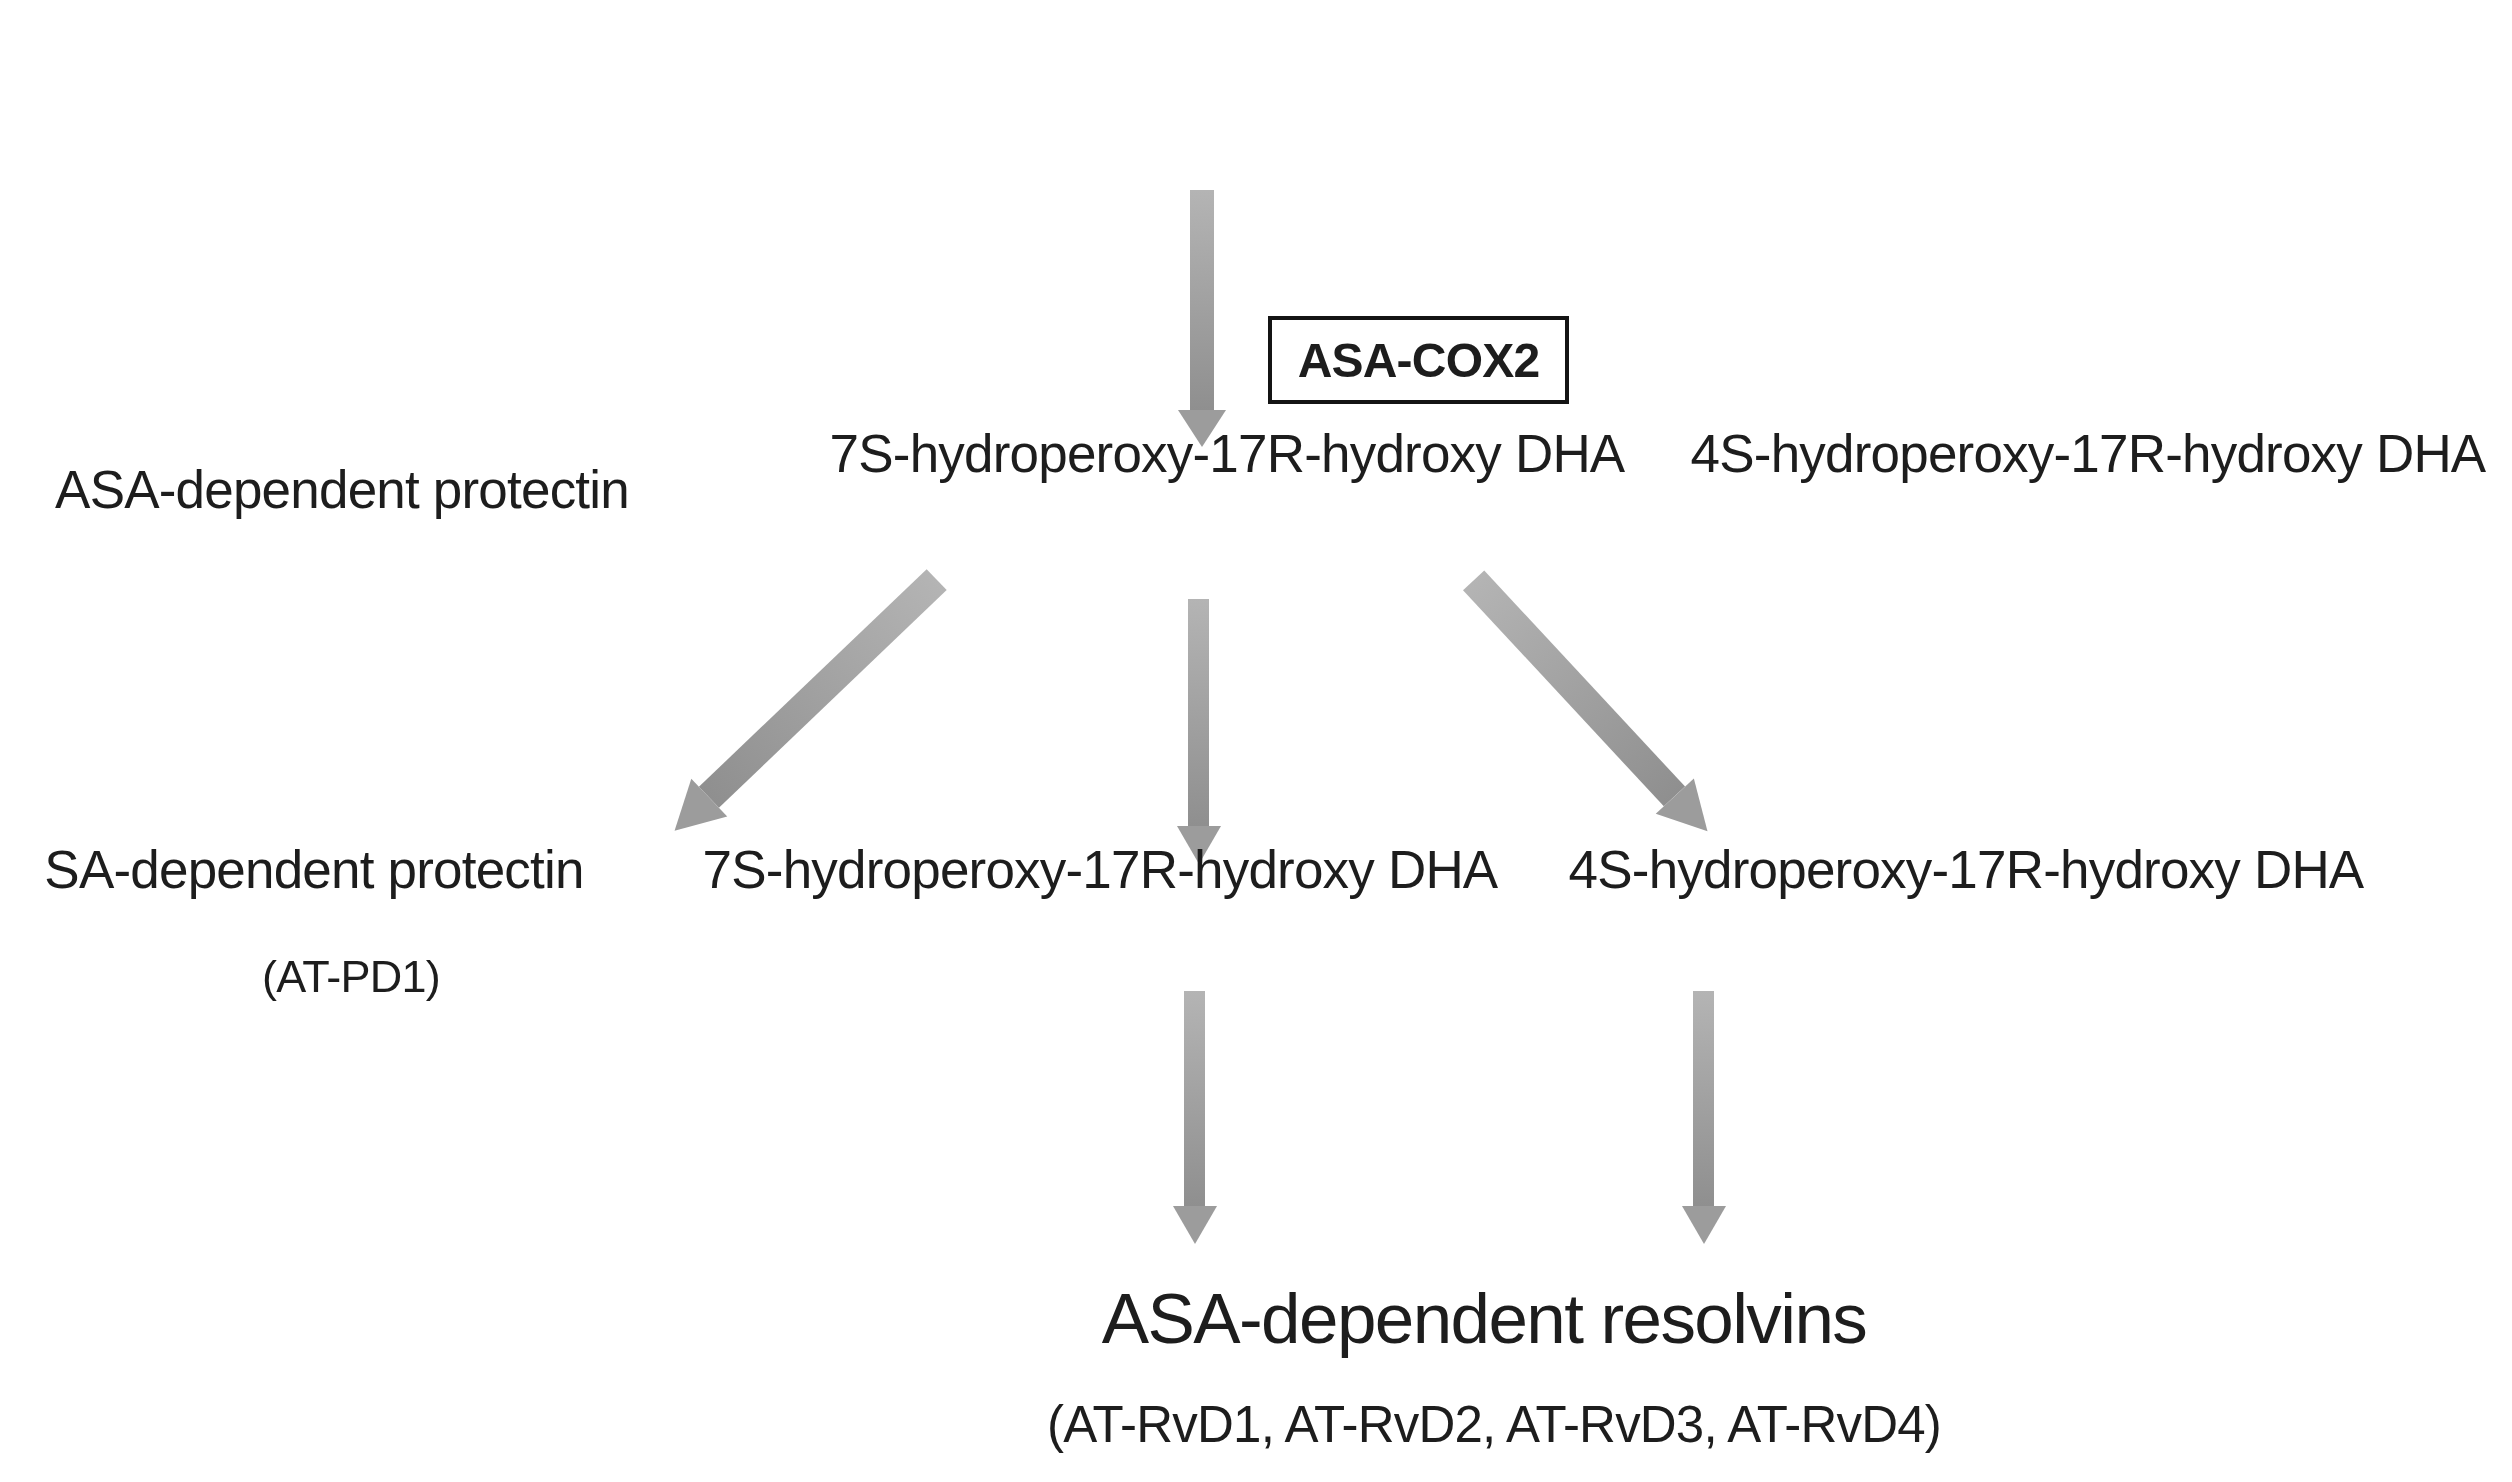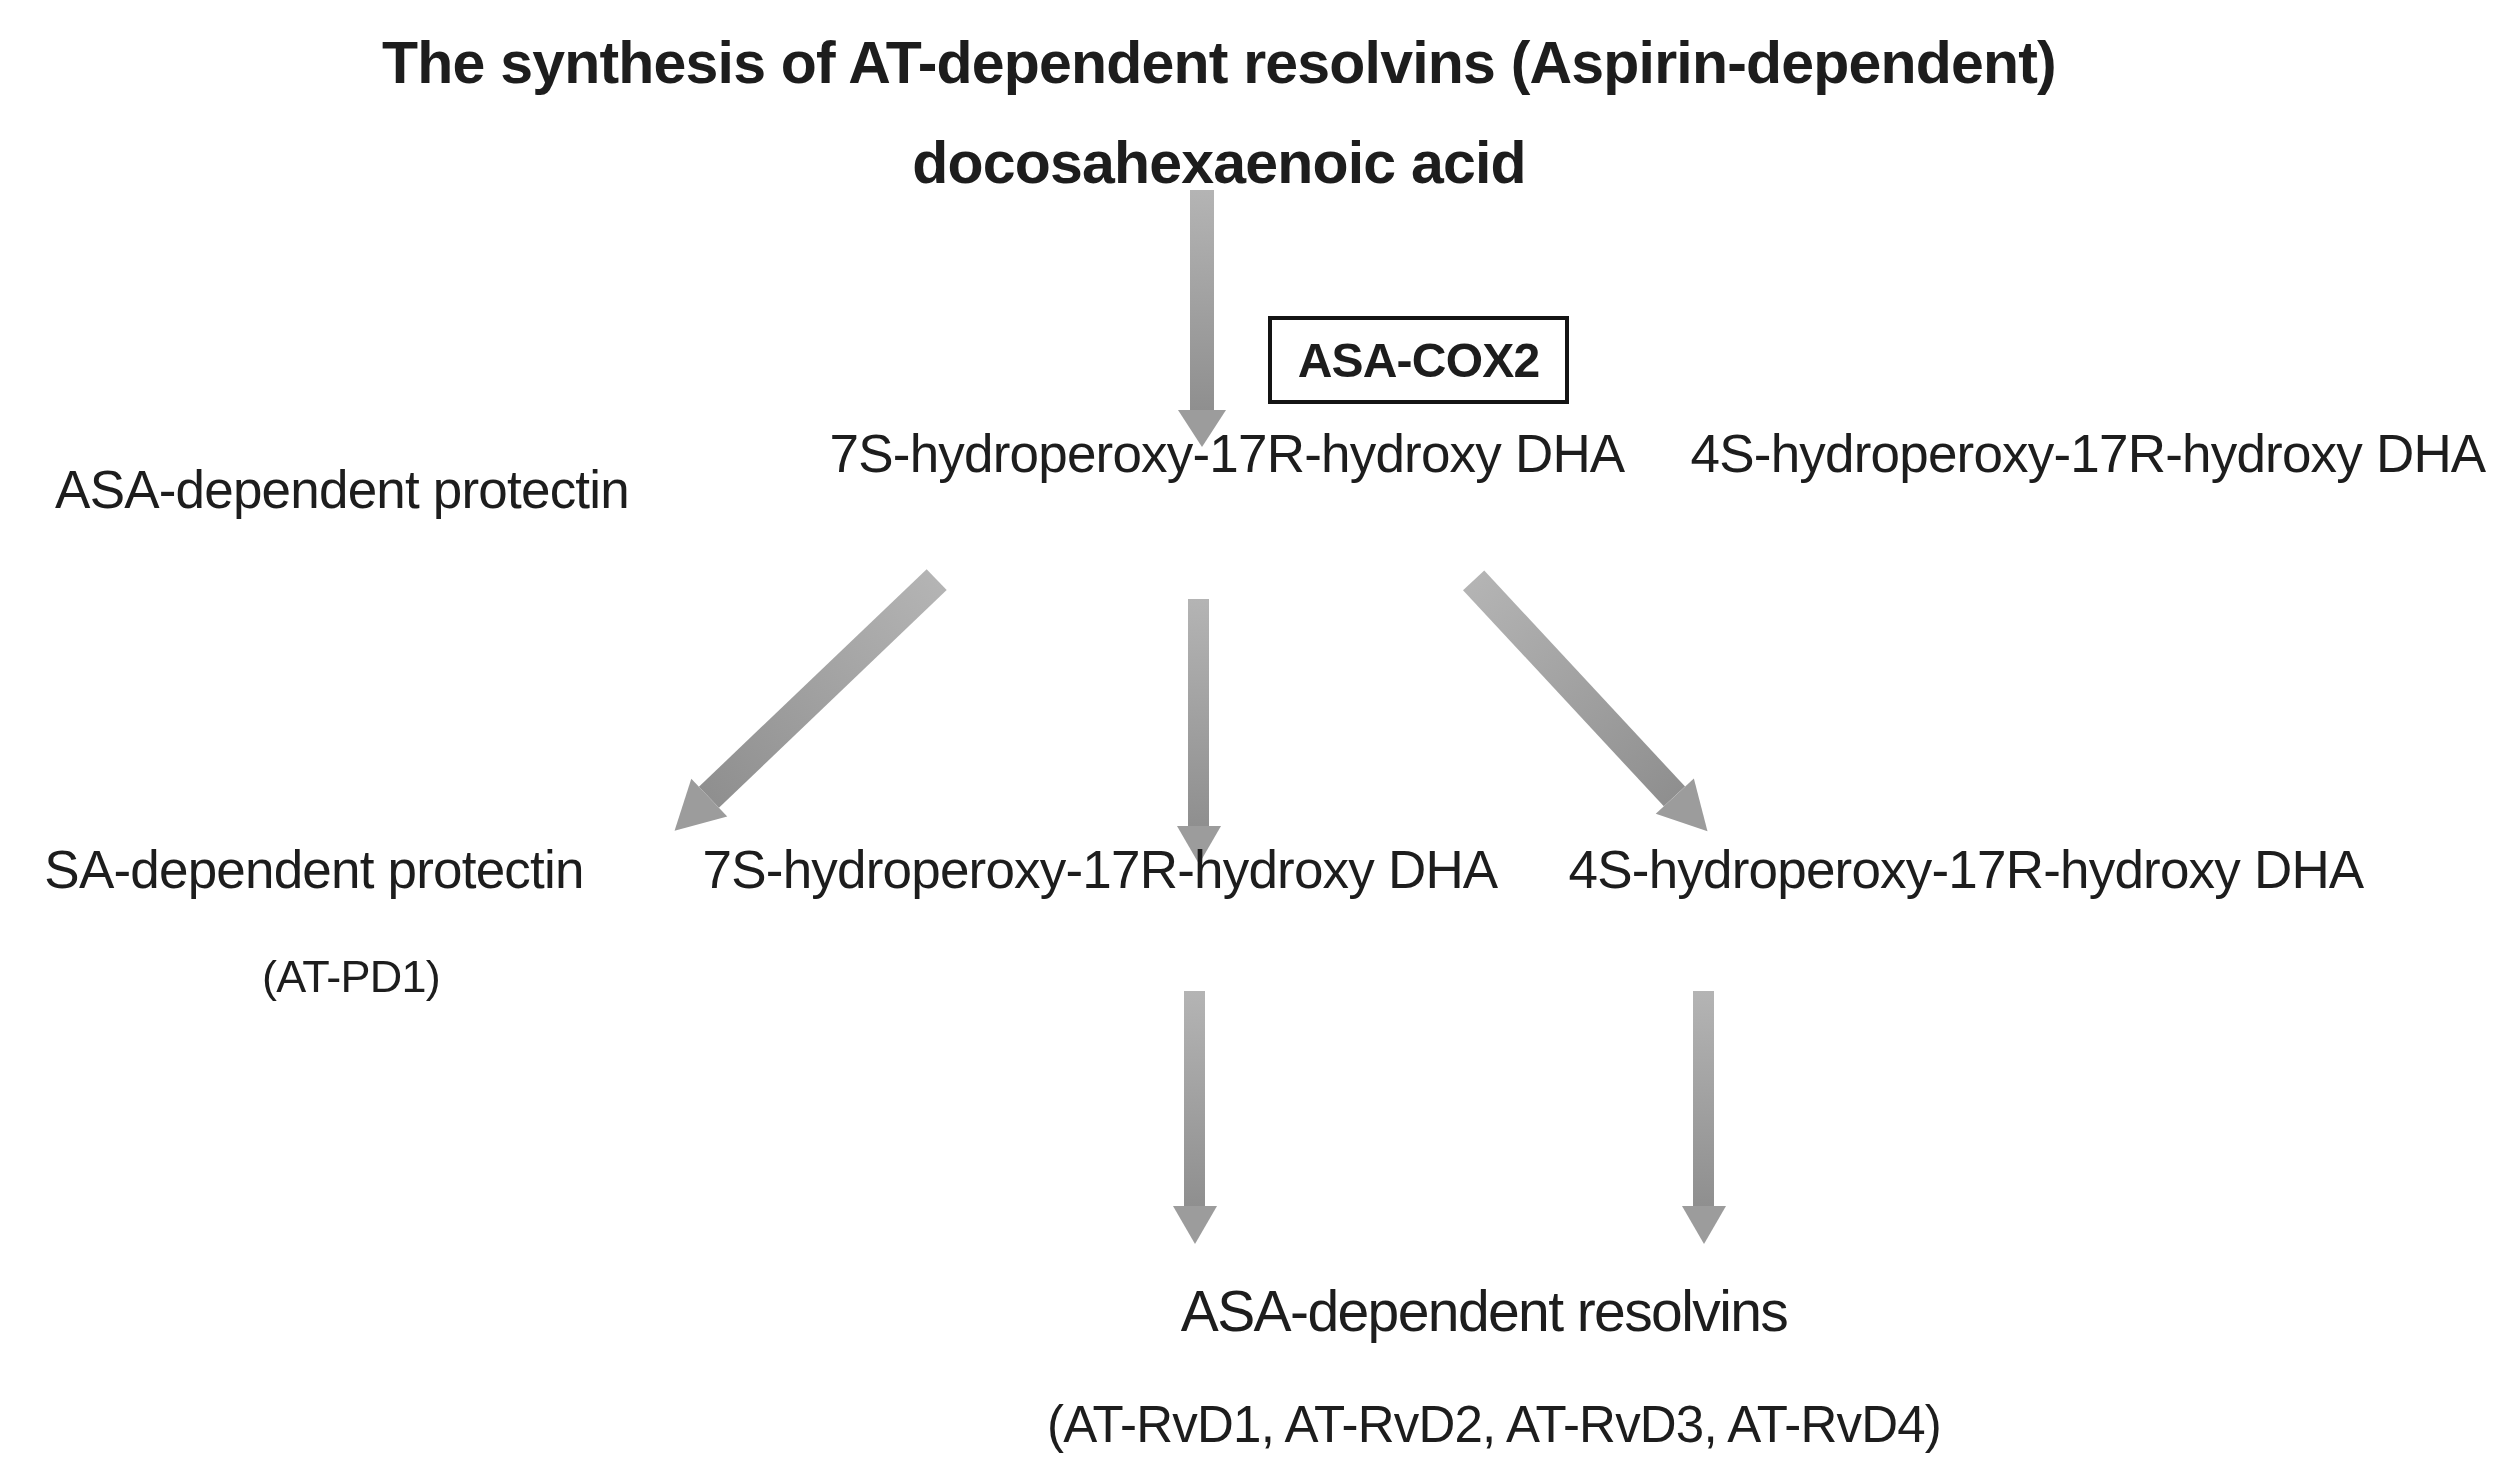--- a/index.html
+++ b/index.html
@@ -18,21 +18,21 @@
     color:var(--text,#111111);
   }
   .node{
     position:absolute;transform:translateX(-50%);
     white-space:nowrap;line-height:1;
     font-size:53px;letter-spacing:-0.8px;
     color:var(--text,#1f1f1f);
     z-index:2;
   }
   .node-sub{font-size:45px;}
-  .node-big{font-size:57px;letter-spacing:-1.6px;}
+  .node-big{font-size:71px;letter-spacing:-1.6px;}
   .node-big-sub{font-size:51px;}
   .enzyme-box{
     position:absolute;left:1268px;top:316px;width:301px;height:88px;
     border:4px solid var(--box-border,#111111);
     display:flex;align-items:center;justify-content:center;
     font-size:48px;font-weight:700;letter-spacing:-0.8px;
     color:var(--text,#111111);
     box-sizing:border-box;z-index:2;background:#ffffff;
   }
   .arrow{
@@ -52,24 +52,20 @@
     border-top:var(--hh) solid transparent;
     border-bottom:var(--hh) solid transparent;
     border-left:var(--hl) solid var(--arrow,#9c9c9c);
   }
 </style>
 </head>
 <body>
 
 <div class="canvas">
 
-  <div class="title">
-    <div>The synthesis of AT-dependent resolvins (Aspirin-dependent)</div>
-    <div>docosahexaenoic acid</div>
-  </div>
 
   <div class="arrow" style="--x:1202px; --y:190px; --len:257px; --t:24px; --hl:37px; --hh:24px; --ang:90deg;">
     <div class="arrow-shaft"></div>
     <div class="arrow-head"></div>
   </div>
 
   <div class="enzyme-box">
     <span>ASA-COX2</span>
   </div>
 

